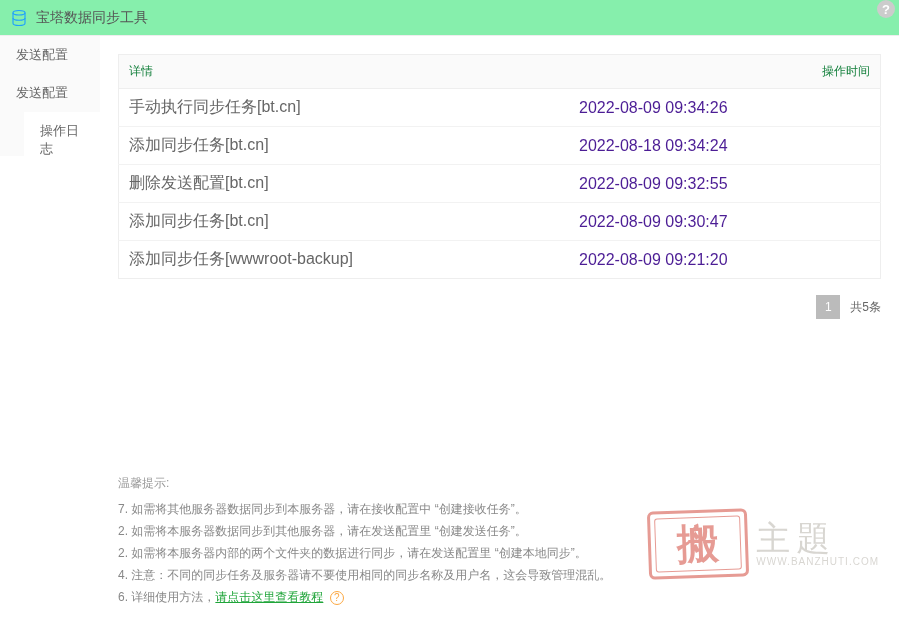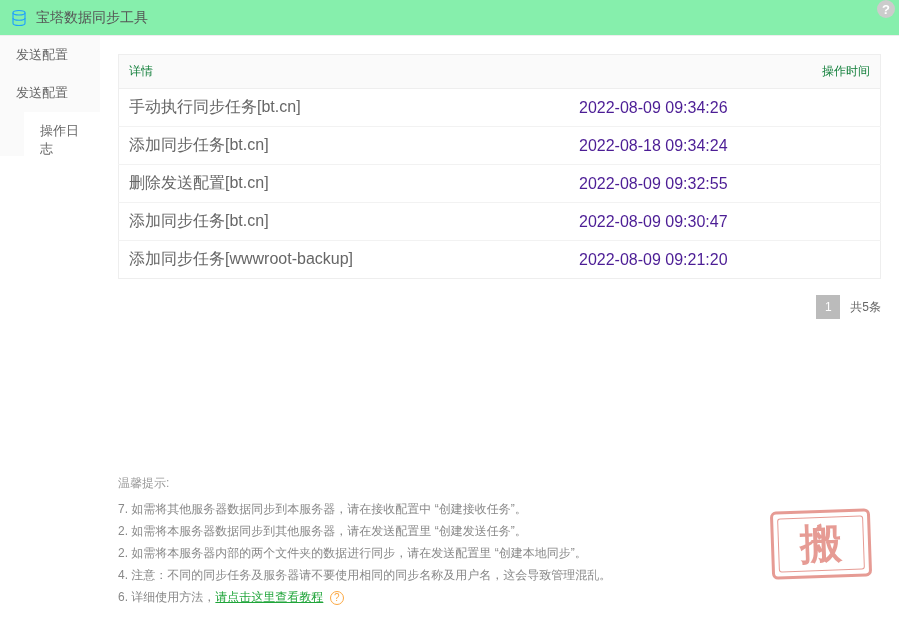--- a/index.html
+++ b/index.html
@@ -213,20 +213,24 @@
       </tbody>
     </table>
 
     <div class="pagination">
       <span class="page-num">1</span>
       <span class="page-total">共5条</span>
     </div>
 
     <div class="watermark">
       <div class="wm-stamp">搬</div>
+      <div class="wm-text">
+        <span class="wm-main">主題</span>
+        <span class="wm-url">WWW.BANZHUTI.COM</span>
+      </div>
     </div>
 
     <div class="hints">
       <div class="hints-title">温馨提示:</div>
       <div>7. 如需将其他服务器数据同步到本服务器，请在接收配置中 “创建接收任务”。</div>
       <div>2. 如需将本服务器数据同步到其他服务器，请在发送配置里 “创建发送任务”。</div>
       <div>2. 如需将本服务器内部的两个文件夹的数据进行同步，请在发送配置里 “创建本地同步”。</div>
       <div>4. 注意：不同的同步任务及服务器请不要使用相同的同步名称及用户名，这会导致管理混乱。</div>
       <div>
         <span>6. 详细使用方法，</span><span class="hint-link">请点击这里查看教程</span>

